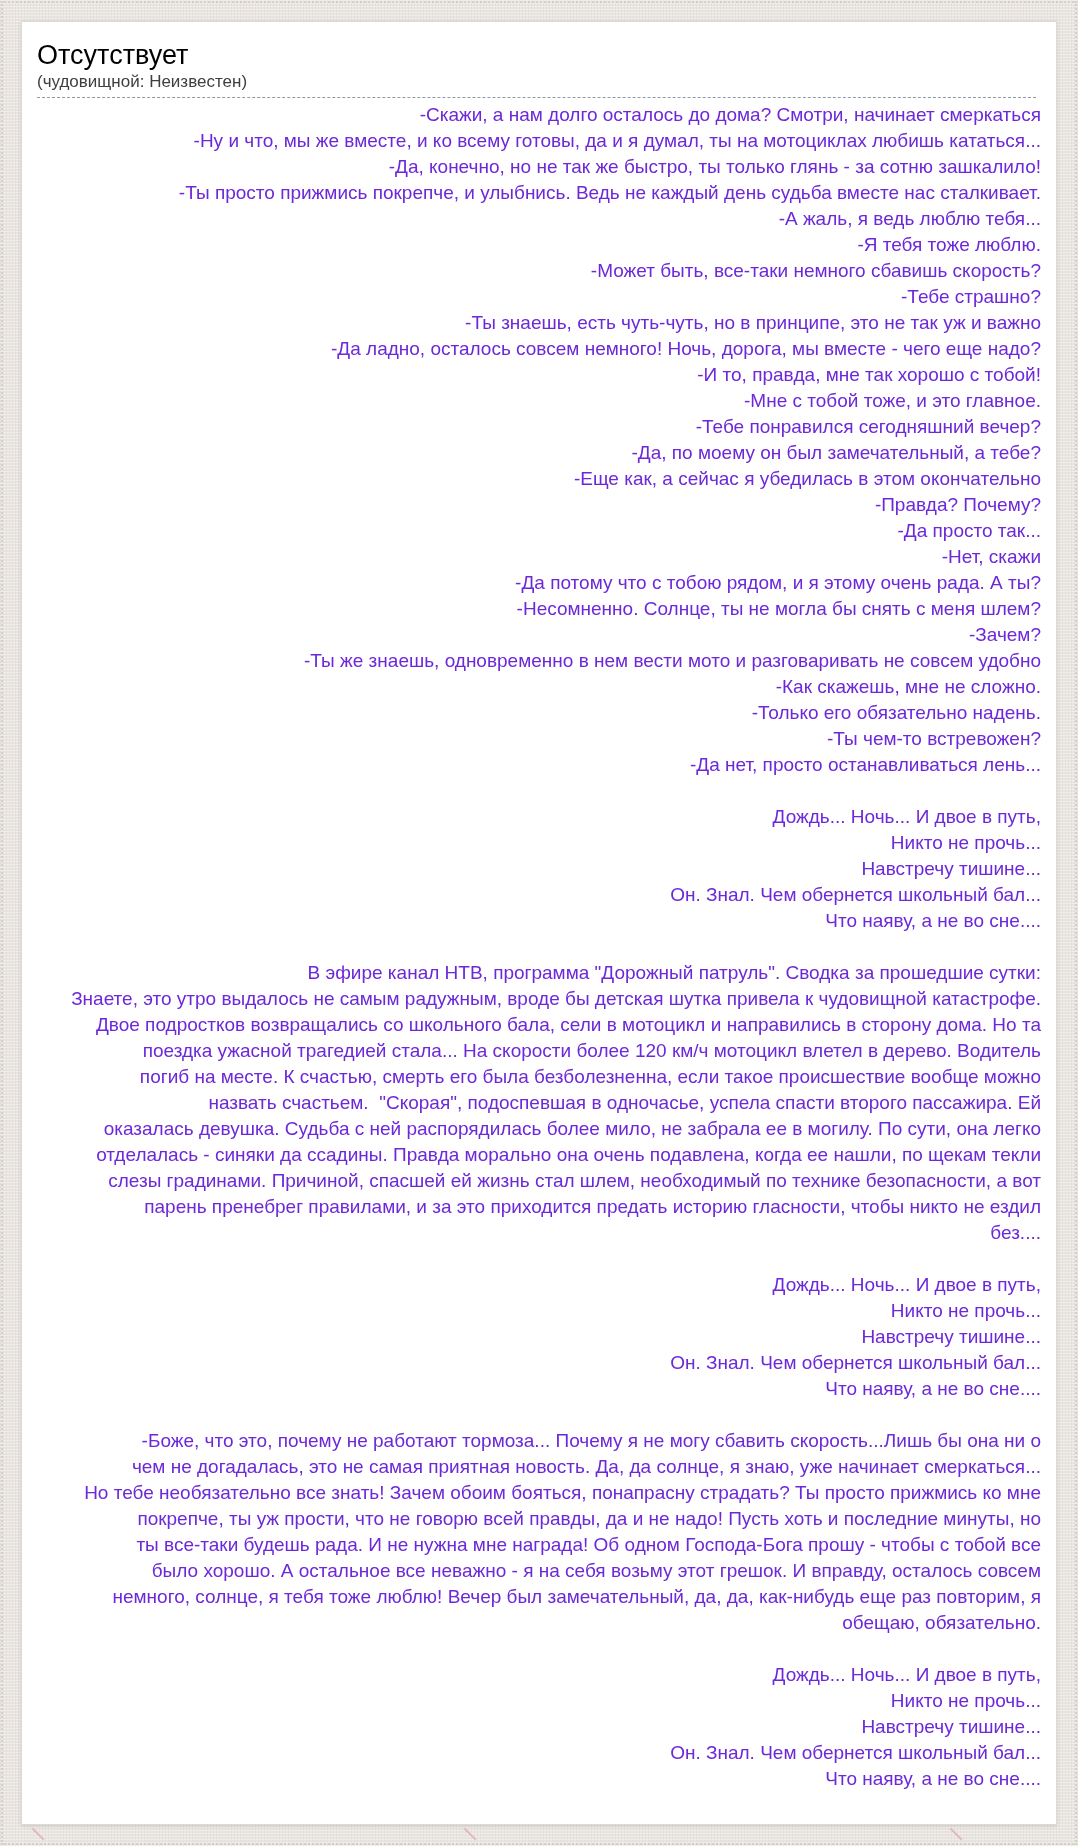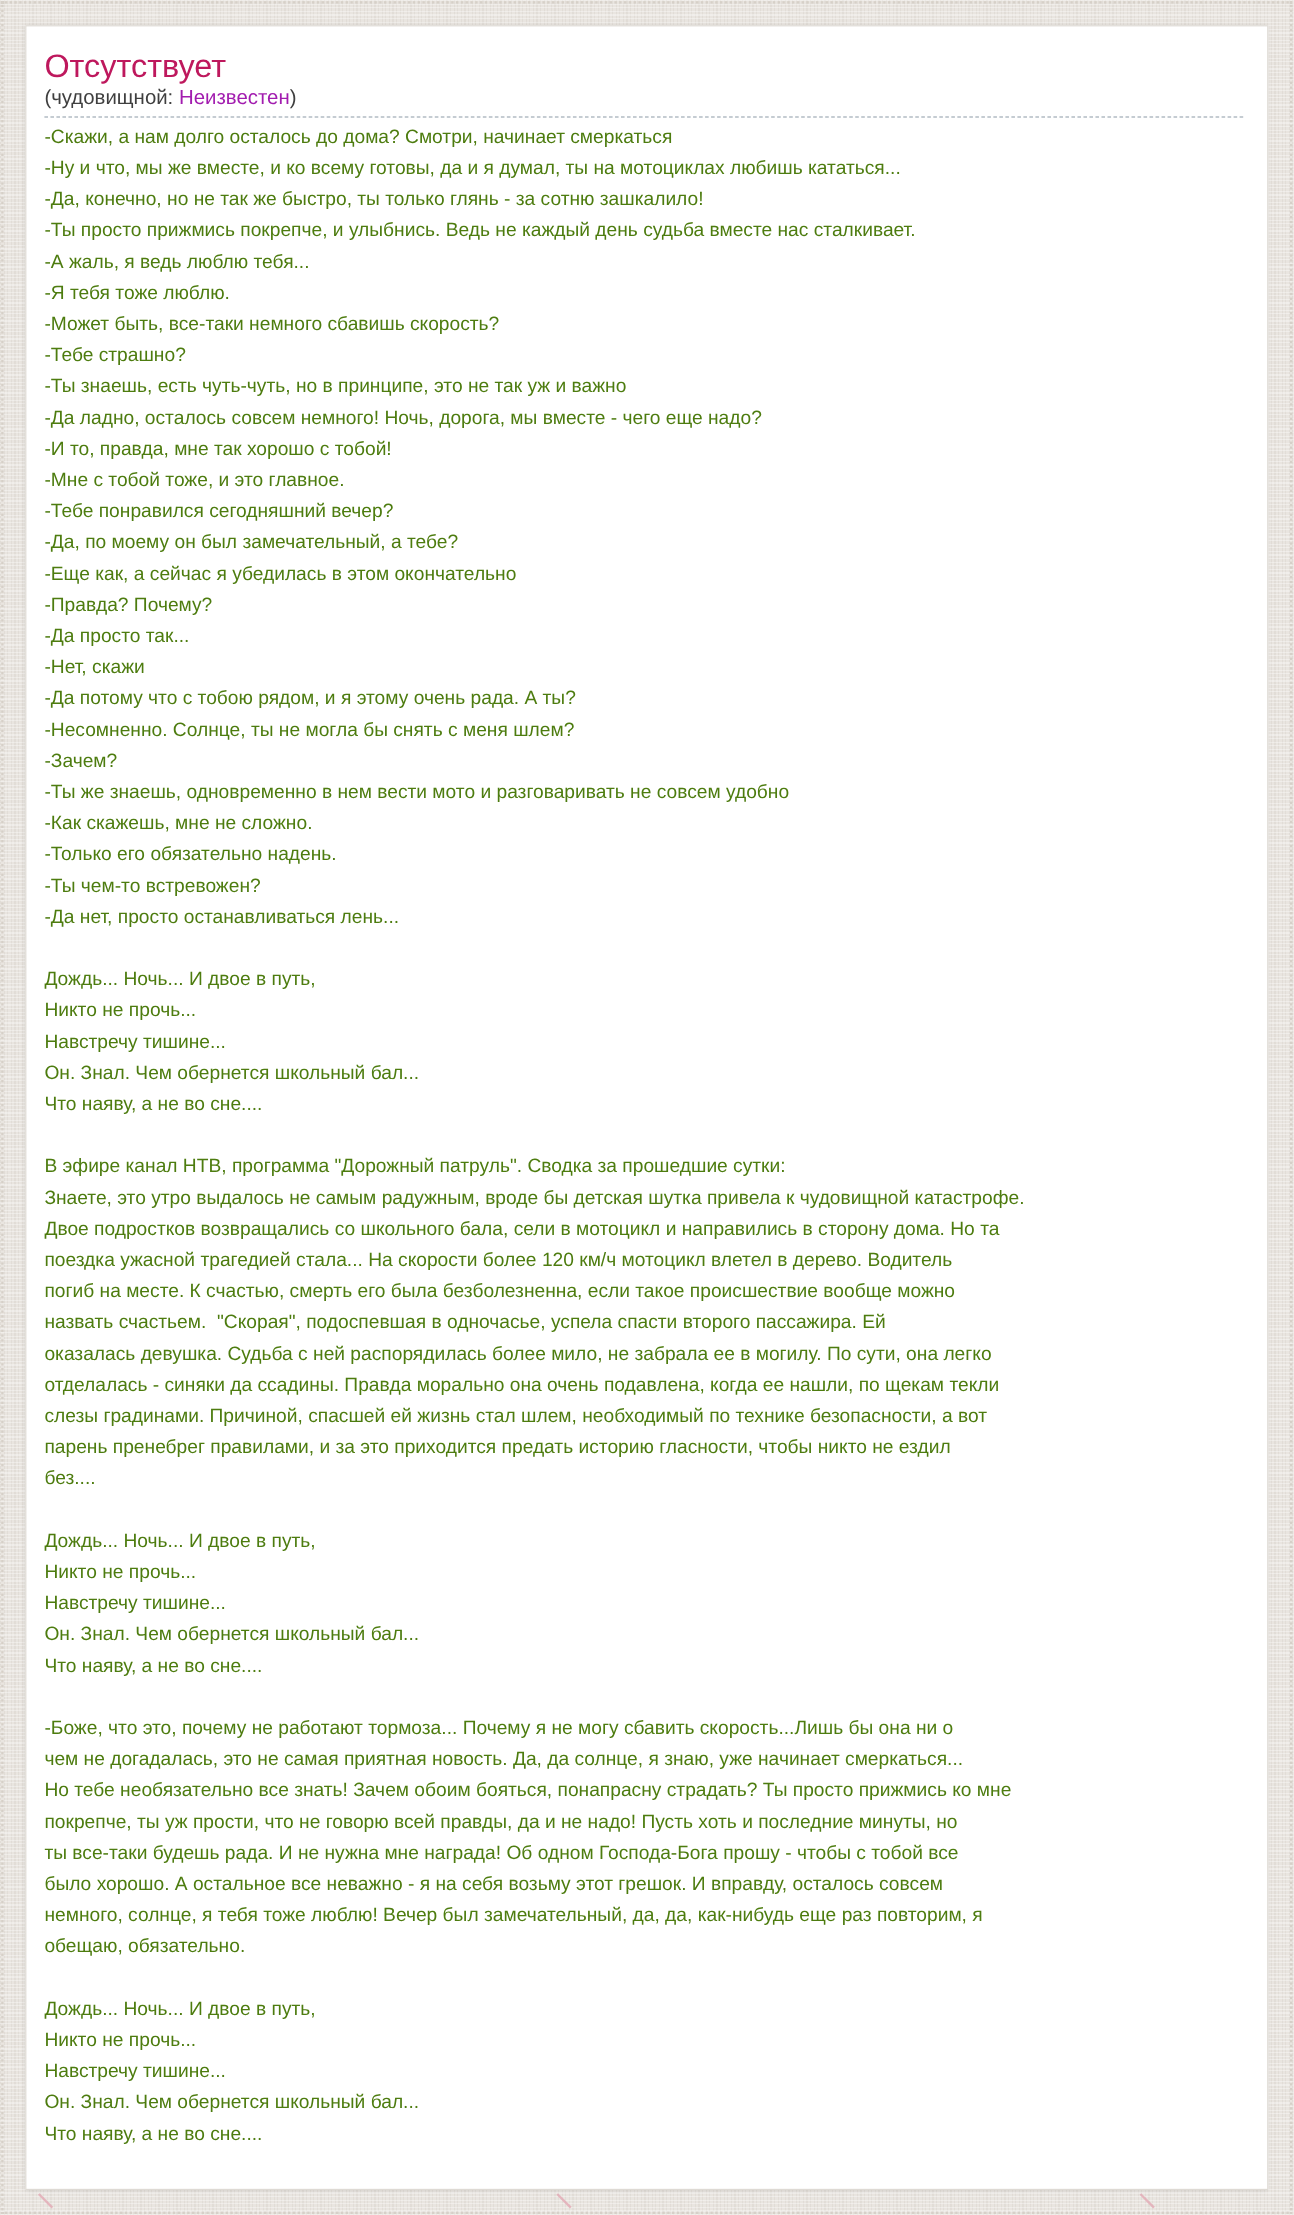--- a/index.html
+++ b/index.html
@@ -38,41 +38,42 @@
     background: #ffffff;
     border: 1px solid #dedad4;
     box-shadow: 0 1px 4px rgba(0,0,0,0.12);
     padding: 17px 15px 0 15px;
   }
   .title {
     margin: 0;
     font-size: 27px;
     font-weight: 400;
     line-height: 33px;
-    color: #be185d;
+    color: #000000;
   }
   .artist-row {
     font-size: 17px;
     line-height: 20px;
     color: #3f3f3f;
     margin-right: 5px;
     padding-bottom: 5px;
     border-bottom: 1px dashed #8c9aa6;
   }
   .artist-link {
-    color: #a21caf;
+    color: #404040;
     text-decoration: none;
     cursor: pointer;
   }
   .lyrics {
     margin-top: 4px;
-    font-size: 16px;
+    font-size: 19px;
     line-height: 26px;
-    color: #4d7c0f;
+    color: #6d28d9;
     white-space: pre-wrap;
+    text-align: right;
   }
   .stitch-mark {
     position: absolute;
     top: 1833px;
     width: 16px;
     height: 0;
     border-top: 2px solid #e2a9b4;
     transform: rotate(45deg);
     opacity: 0.8;
   }

